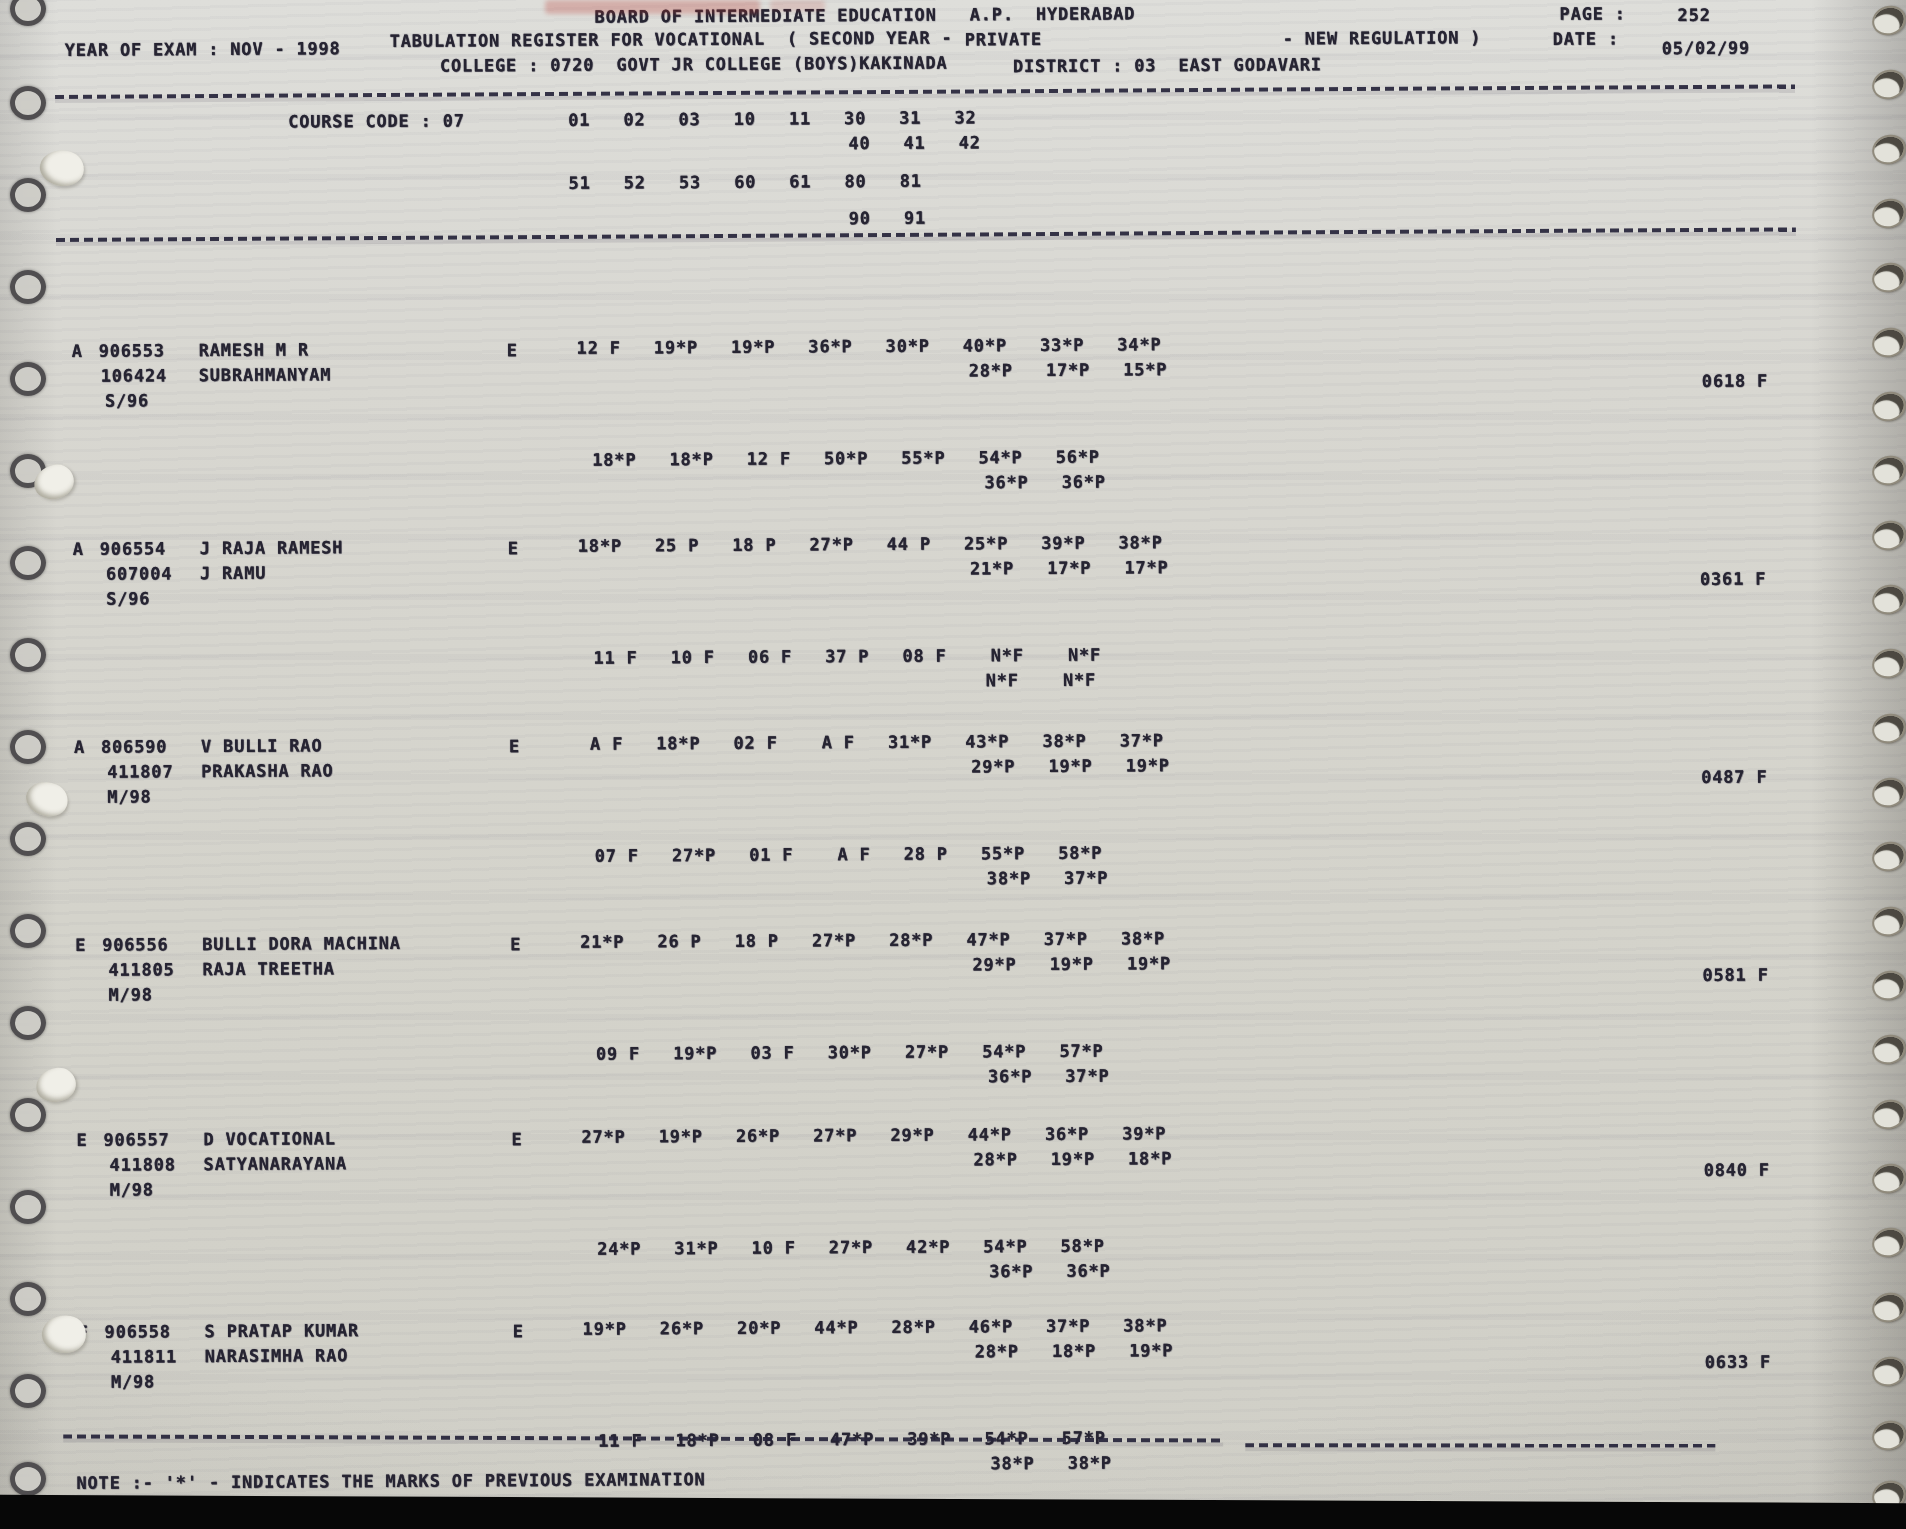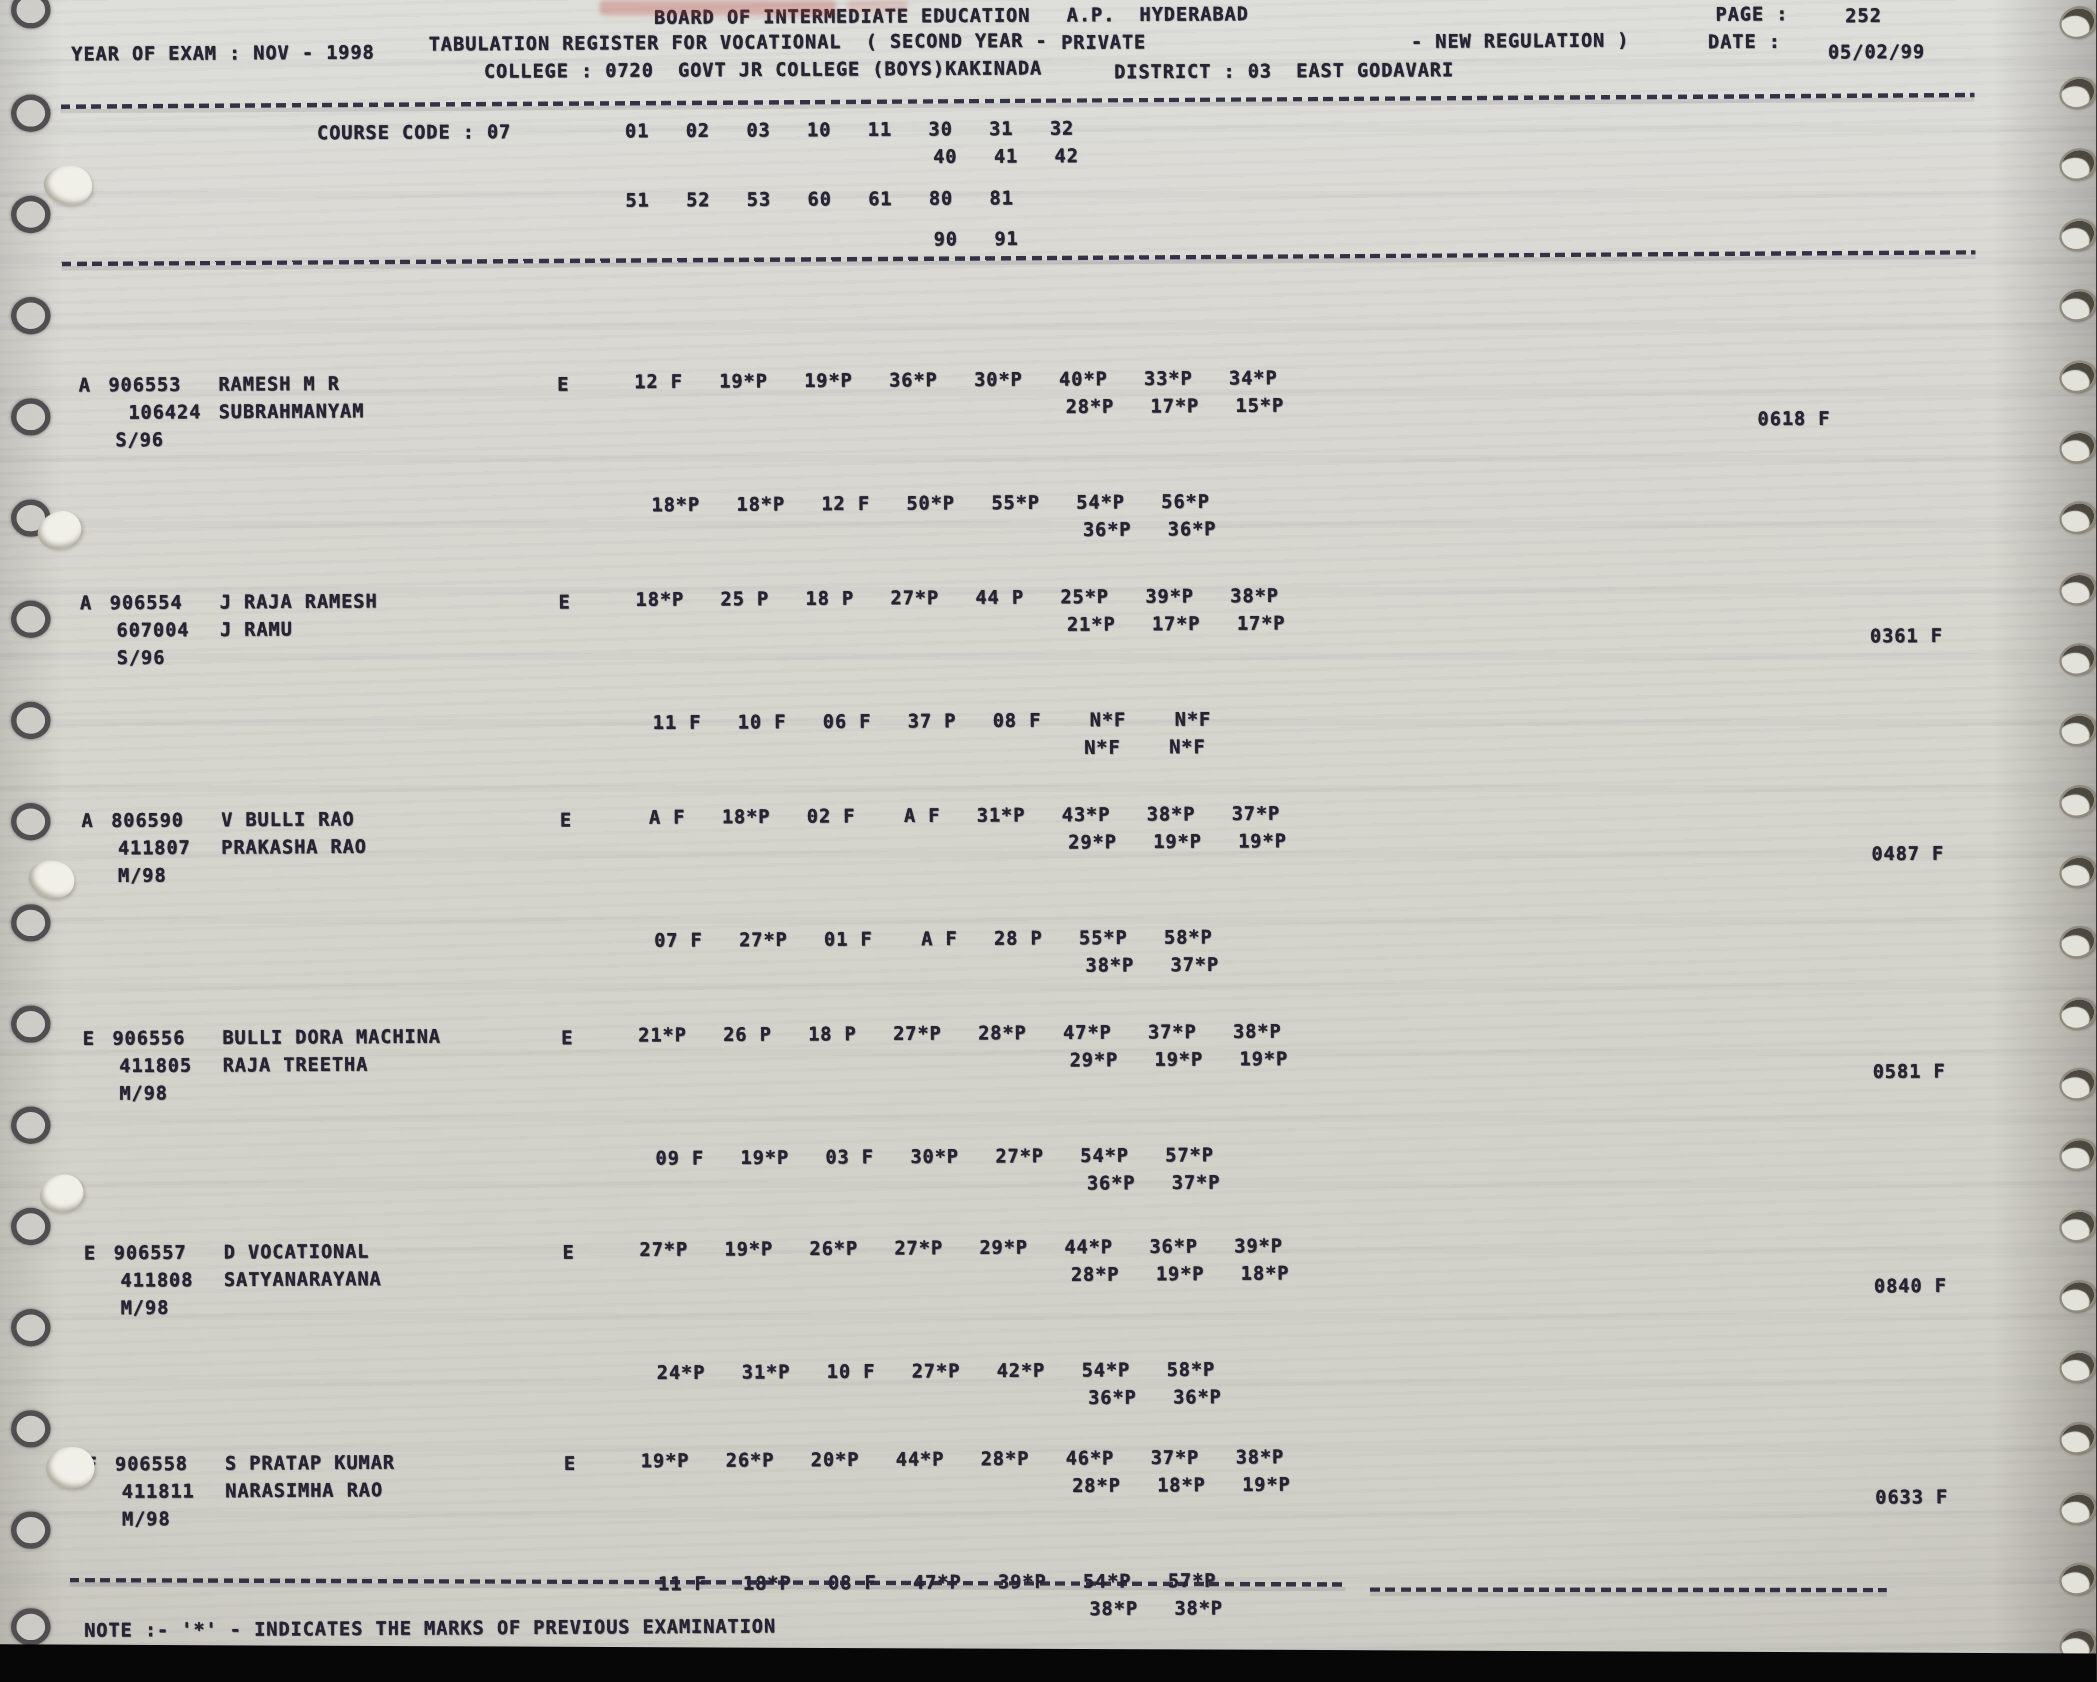--- a/index.html
+++ b/index.html
@@ -108,27 +108,27 @@
     <span class="ln" style="left:848px;top:138px">40   41   42</span>
     <span class="ln" style="left:568px;top:176px">51   52   53   60   61   80   81</span>
     <span class="ln" style="left:848px;top:213px">90   91</span>
 
     <div class="sep" style="left:55px;top:238px;width:1740px"></div>
 
     <div class="record" style="top:341px">
       <span class="ln" style="left:70px;top:0">A</span>
       <span class="ln" style="left:97px;top:0">906553</span>
       <span class="ln" style="left:197px;top:0">RAMESH M R</span>
-      <span class="ln" style="left:115px;top:25px">106424</span>
+      <span class="ln" style="left:99px;top:25px">106424</span>
       <span class="ln" style="left:197px;top:25px">SUBRAHMANYAM</span>
       <span class="ln" style="left:103px;top:50px">S/96</span>
       <span class="ln" style="left:505px;top:2px">E</span>
       <span class="ln" style="left:575px;top:0">12 F   19*P   19*P   36*P   30*P   40*P   33*P   34*P</span>
       <span class="ln" style="left:967px;top:25px">28*P   17*P   15*P</span>
-      <span class="ln" style="left:1596px;top:40px">0618 F</span>
+      <span class="ln" style="left:1700px;top:40px">0618 F</span>
       <span class="ln" style="left:590px;top:112px">18*P   18*P   12 F   50*P   55*P   54*P   56*P</span>
       <span class="ln" style="left:982px;top:137px">36*P   36*P</span>
     </div>
 
     <div class="record" style="top:539px">
       <span class="ln" style="left:70px;top:0">A</span>
       <span class="ln" style="left:97px;top:0">906554</span>
       <span class="ln" style="left:197px;top:0">J RAJA RAMESH</span>
       <span class="ln" style="left:103px;top:25px">607004</span>
       <span class="ln" style="left:197px;top:25px">J RAMU</span>

